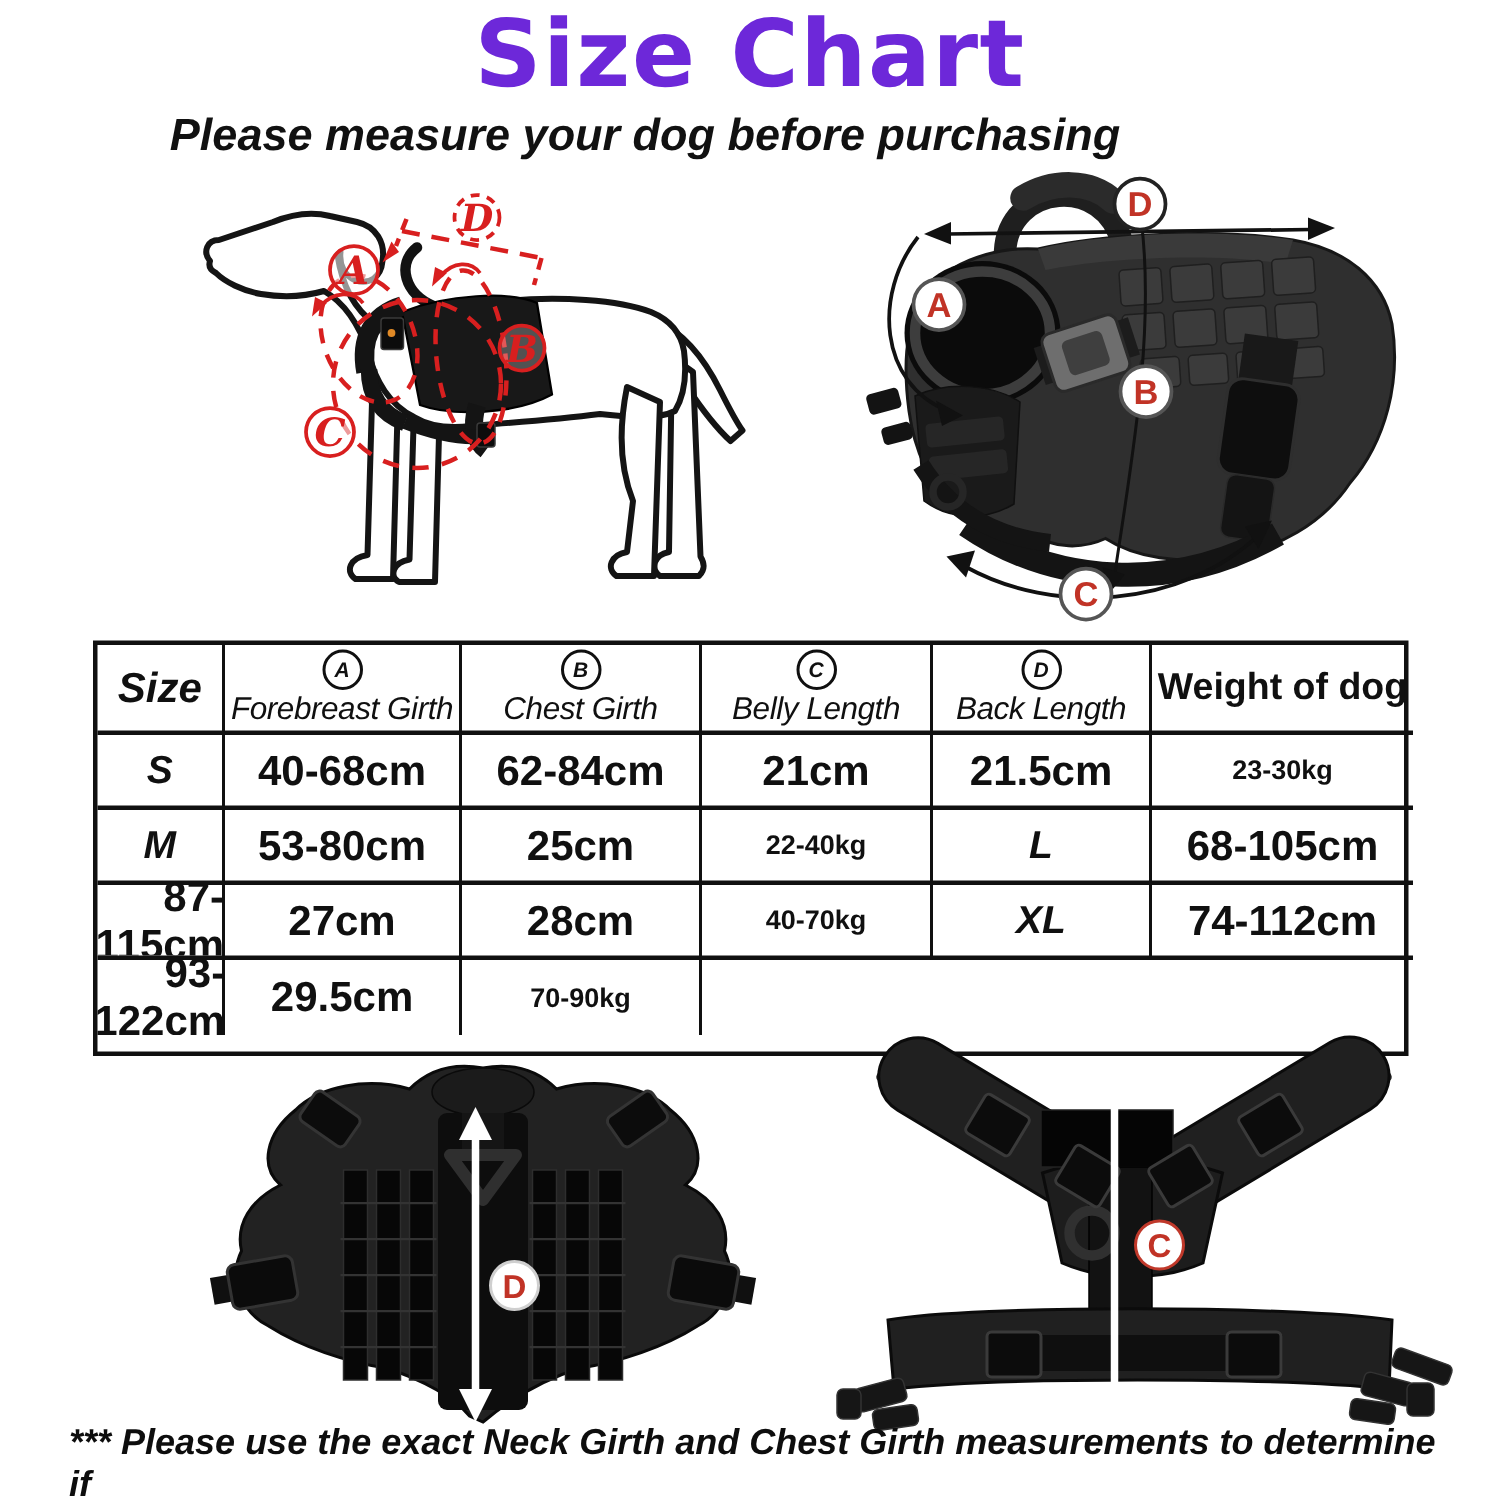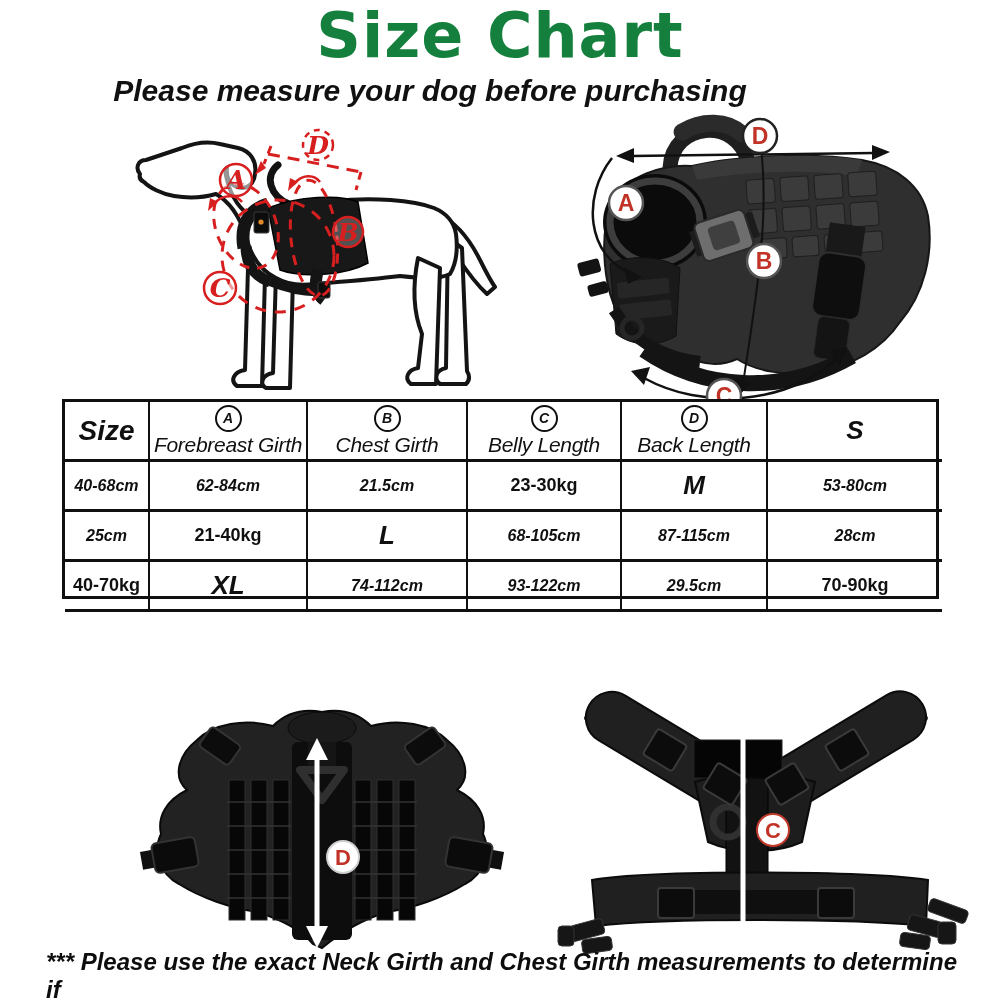--- a/index.html
+++ b/index.html
@@ -1,40 +1,40 @@
 <!DOCTYPE html>
 <html><head>
 <meta charset="utf-8">
 <style>
   html,body{margin:0;padding:0;background:#ffffff;}
   .canvas{position:relative;width:1000px;height:1000px;background:#fff;overflow:hidden;
           font-family:"Liberation Sans",sans-serif;color:#101010;}
   .title{position:absolute;left:0;top:0;width:1000px;text-align:center;
          font-family:"DejaVu Sans",sans-serif;font-weight:800;font-size:62px;line-height:72px;
-         letter-spacing:1px;color:#15803d;}
+         letter-spacing:1px;color:#6d28d9;}
   .subtitle{position:absolute;left:0;top:74px;width:860px;text-align:center;
             font-style:italic;font-weight:bold;font-size:30px;color:#111;}
   .fig{position:absolute;}
   
-  .tbl{position:absolute;left:62px;top:399px;width:877px;height:200px;border:3px solid #101010;
+  .tbl{position:absolute;left:62px;top:427px;width:877px;height:277px;border:3px solid #101010;
        display:grid;grid-template-columns:85px 158px 160px 154px 146px 174px;
        grid-template-rows:60px 50px 50px 50px 50px;box-sizing:border-box;background:#fff;text-align:right;}
   .cell{border-right:2px solid #101010;border-bottom:3px solid #101010;
         display:flex;align-items:center;justify-content:center;flex-direction:column;
         box-sizing:border-box;overflow:hidden;}
   .cell:nth-child(6n){border-right:none;}
   .cell:nth-child(n+25){border-bottom:none;}
   .hlabel{font-style:italic;font-weight:normal;font-size:21px;letter-spacing:-0.3px;white-space:nowrap;}
   .hsize{font-style:italic;font-weight:bold;font-size:28px;}
   .hweight{font-weight:bold;font-size:25px;white-space:nowrap;}
   .circ{display:inline-flex;align-items:center;justify-content:center;width:23px;height:23px;
         border:2px solid #101010;border-radius:50%;font-size:14px;font-weight:bold;font-style:italic;
         margin-bottom:1px;}
   .sz{font-style:italic;font-weight:bold;font-size:26px;}
-  .val{font-style:italic;font-weight:bold;font-size:16px;}
+  .val{font-weight:bold;font-size:28px;}
   .wt{font-weight:bold;font-size:18px;}
   
   .note{position:absolute;left:46px;top:948px;width:932px;font-style:italic;font-weight:bold;
         font-size:24px;line-height:1.15;white-space:pre-line;color:#0d0d0d;}
   
   .red-serif{font-family:"DejaVu Serif",serif;font-style:italic;font-weight:bold;fill:#d81f1f;}
   .red-sans{font-family:"Liberation Sans",sans-serif;font-weight:bold;fill:#c13326;}
 </style>
 </head>
 <body>
@@ -193,35 +193,40 @@
         <span class="hlabel">Chest Girth</span>
       </div>
     <div class="cell">
         <span class="circ">C</span>
         <span class="hlabel">Belly Length</span>
       </div>
     <div class="cell">
         <span class="circ">D</span>
         <span class="hlabel">Back Length</span>
       </div>
+    <div class="cell">
+        <span class="hweight">Weight of dog</span>
+      </div>
 
     <div class="cell sz">S</div>
     <div class="cell val">40-68cm</div>
     <div class="cell val">62-84cm</div>
+    <div class="cell val">21cm</div>
     <div class="cell val">21.5cm</div>
     <div class="cell wt">23-30kg</div>
 
     <div class="cell sz">M</div>
     <div class="cell val">53-80cm</div>
     <div class="cell val">25cm</div>
-    <div class="cell wt">21-40kg</div>
+    <div class="cell wt">22-40kg</div>
 
     <div class="cell sz">L</div>
     <div class="cell val">68-105cm</div>
     <div class="cell val">87-115cm</div>
+    <div class="cell val">27cm</div>
     <div class="cell val">28cm</div>
     <div class="cell wt">40-70kg</div>
 
     <div class="cell sz">XL</div>
     <div class="cell val">74-112cm</div>
     <div class="cell val">93-122cm</div>
     <div class="cell val">29.5cm</div>
     <div class="cell wt">70-90kg</div>
   </div>
 

